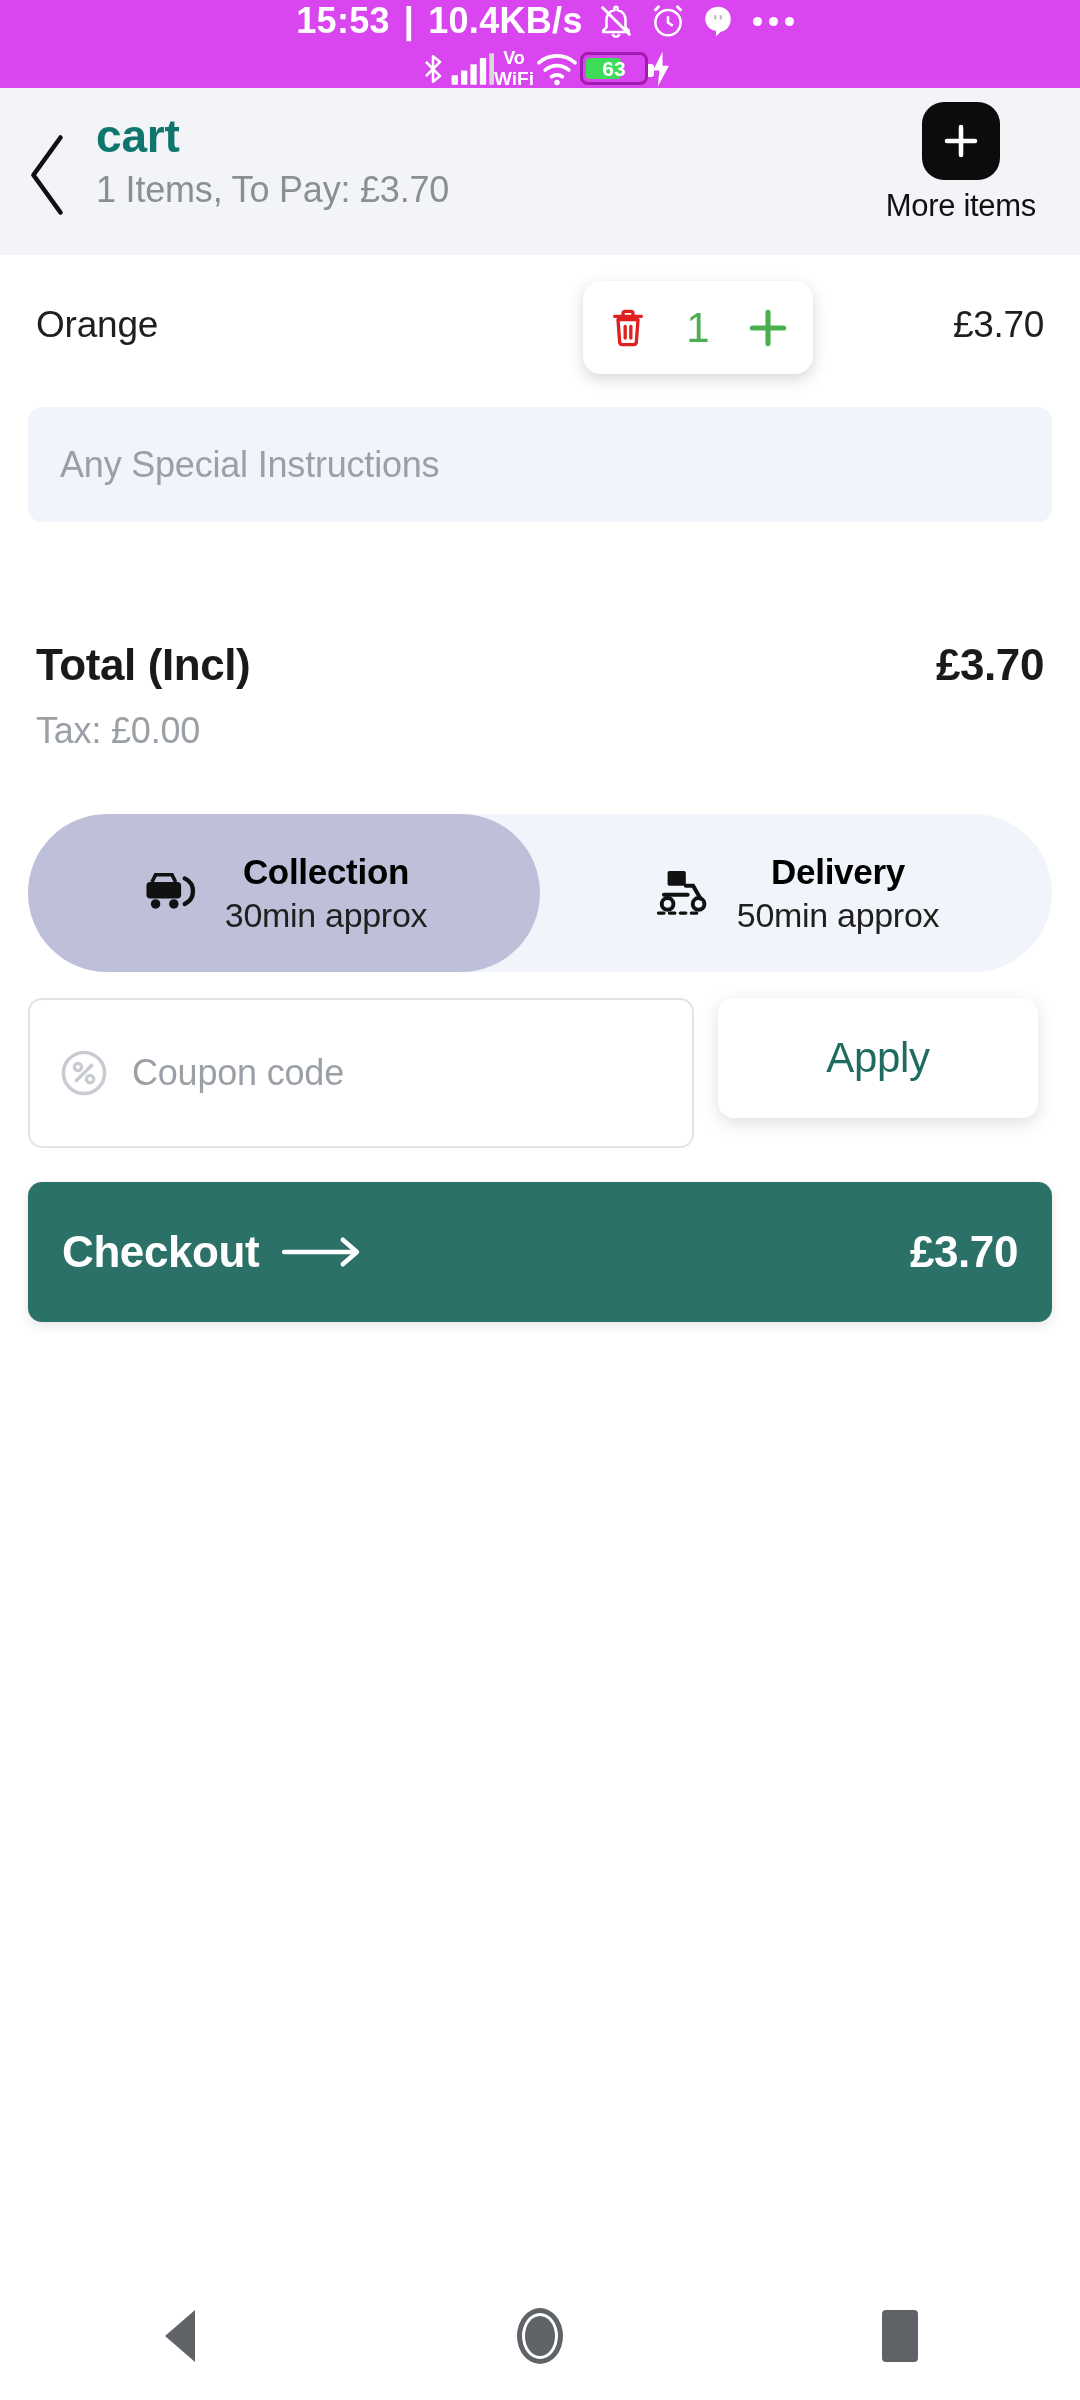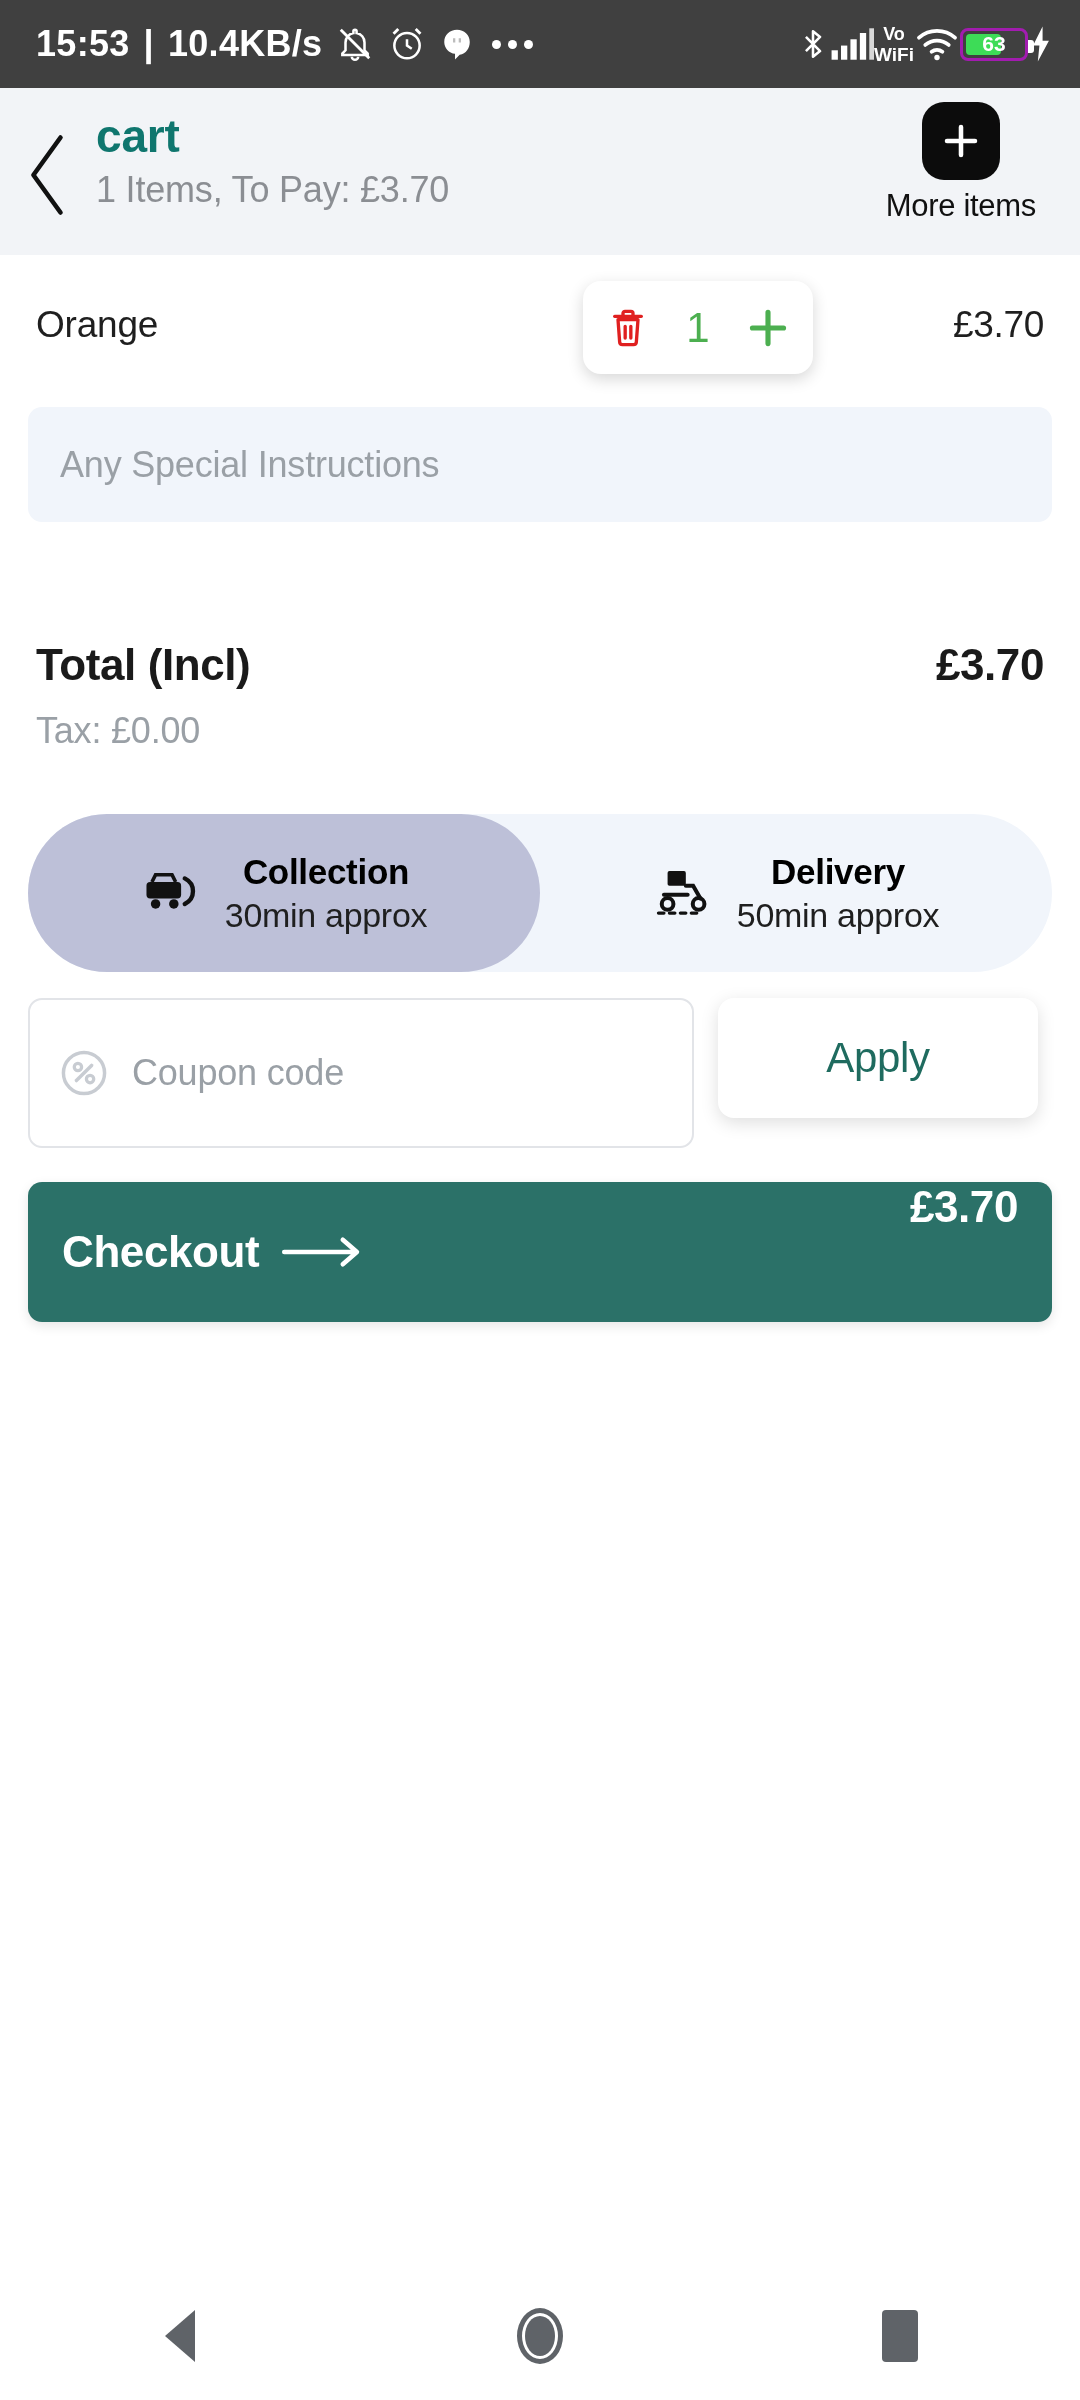--- a/index.html
+++ b/index.html
@@ -114,21 +114,21 @@
   .coupon-ph { font-size:36px; color:#9aa0a6; letter-spacing:-.2px; }
   .apply-btn {
     width:320px; height:120px; background:#ffffff; border-radius:16px;
     box-shadow:0 5px 18px rgba(0,0,0,.13);
     display:flex; align-items:center; justify-content:center; cursor:pointer;
   }
   .apply-txt { font-size:42px; color:#1f6b5f; letter-spacing:-.3px; }
 
   .checkout {
     margin:34px 28px 0 28px; height:140px; background:#2b7168;
-    border-radius:14px; display:flex; 
+    border-radius:14px; display:flex; align-items:center;
     justify-content:space-between; padding:0 34px; cursor:pointer;
     box-shadow:0 4px 12px rgba(0,0,0,.10);
   }
   .checkout-left { display:flex; align-items:center; gap:20px; }
   .checkout-label { font-size:44px; font-weight:bold; color:#ffffff; letter-spacing:-.4px; }
   .checkout-amount { font-size:44px; font-weight:bold; color:#ffffff; letter-spacing:-.4px; }
 
   
   .page-divider { position:absolute; left:0; top:2272px; width:1080px; height:2px; background:#e8e8e8; }
   .navbar {
@@ -141,21 +141,21 @@
   .nav-home { width:46px; height:56px; border:5px solid #5f6368; border-radius:50%;
               display:flex; align-items:center; justify-content:center; }
   .nav-home i { width:30px; height:40px; background:#5f6368; border-radius:50%; display:block; }
   .nav-sq { width:36px; height:52px; background:#5f6368; border-radius:4px; }
 </style>
 </head>
 <body>
 
 <div class="phone">
 
-  <div class="statusbar" style="background: #404040;">
+  <div class="statusbar" style="background: #d946ef; flex-direction: column;">
     <div class="sb-left">
       <span class="sb-clock">15:53</span>
       <span class="sb-clock">|</span>
       <span class="sb-clock">10.4KB/s</span>
       <svg class="sb-ico" width="38" height="38" viewBox="0 0 24 24">
         <path d="M18 16v-5a6 6 0 0 0-5-5.9V4a1 1 0 0 0-2 0v1.1A6 6 0 0 0 6 11v5l-2 2v1h16v-1l-2-2z" fill="none" stroke="#ffffff" stroke-width="1.6"></path>
         <path d="M10 20a2 2 0 0 0 4 0" fill="none" stroke="#ffffff" stroke-width="1.6"></path>
         <path d="M3 3l18 18" stroke="#ffffff" stroke-width="1.8"></path>
       </svg>
       <svg class="sb-ico" width="38" height="38" viewBox="0 0 24 24">

